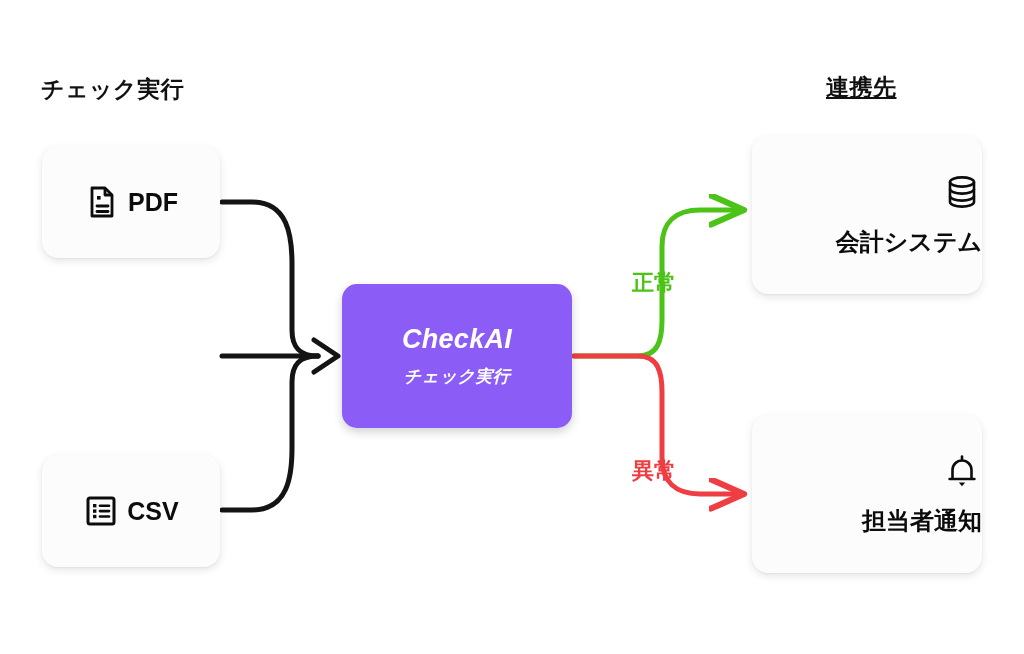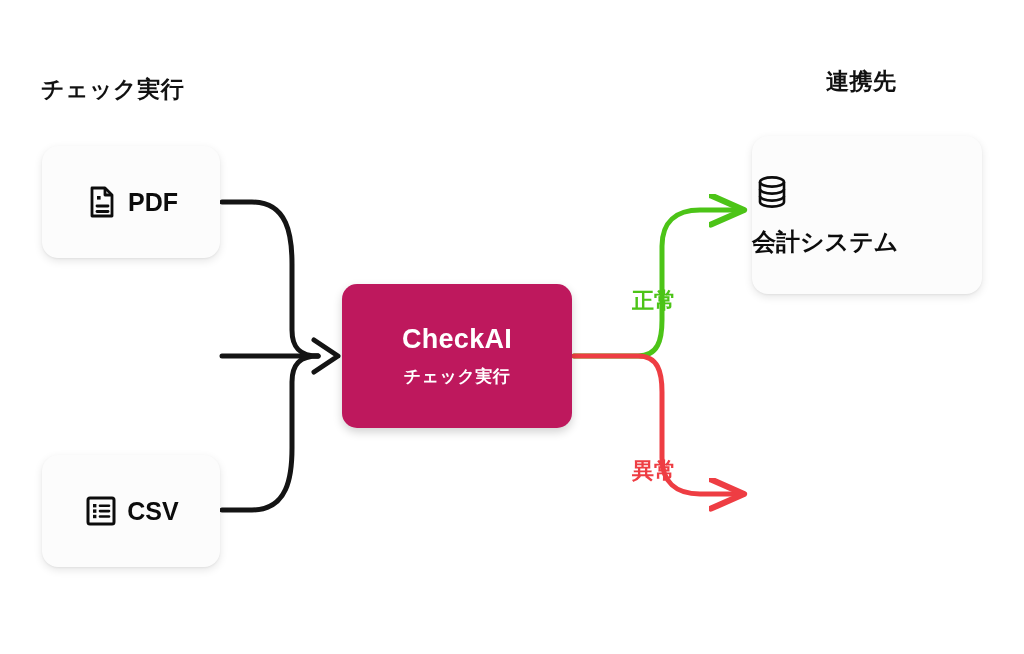--- a/index.html
+++ b/index.html
@@ -21,21 +21,21 @@
   
   .col-heading {
     position: absolute;
     font-size: 23px;
     font-weight: bold;
     color: #111111;
     letter-spacing: 0.5px;
     white-space: nowrap;
   }
   #heading-left  { left: 41px;  top: 74px; }
-  #heading-right { left: 826px; top: 66px; }
+  #heading-right { left: 826px; top: 72px; text-decoration: underline; }
 
   
   .card {
     position: absolute;
     background: #FCFCFC;
     border-radius: 16px;
     box-shadow: 0 3px 9px rgba(0,0,0,0.10), 0 1px 2px rgba(0,0,0,0.05);
     box-sizing: border-box;
   }
 
@@ -61,49 +61,50 @@
   #card-image { top: 300px; }
   #card-csv   { top: 455px; }
 
   
   .card-dst {
     width: 230px;
     height: 158px;
     left: 752px;
     display: flex;
     flex-direction: column;
-    align-items: flex-start;
+    align-items: flex-end;
     justify-content: center;
     gap: 14px;
   }
   .card-dst .icon  { width: 40px; height: 40px; }
   .card-dst .label {
     font-size: 24px;
     font-weight: bold;
     color: #0c0c0c;
     white-space: nowrap;
   }
   #card-accounting { top: 136px; }
   #card-notify     { top: 415px; }
 
   
   #node-check {
     position: absolute;
     left: 342px;
     top: 284px;
     width: 230px;
     height: 144px;
-    background: #be185d;
+    background: #8b5cf6;
     border-radius: 15px;
     display: flex;
     flex-direction: column;
     align-items: center;
     justify-content: center;
     gap: 10px;
     box-shadow: 0 4px 10px rgba(0,0,0,0.18);
+    font-style: italic;
   }
   #node-check .line1 {
     font-size: 27px;
     font-weight: bold;
     color: #ffffff;
     letter-spacing: 0.3px;
   }
   #node-check .line2 {
     font-size: 17px;
     font-weight: bold;
@@ -193,30 +194,41 @@
       </svg>
     </span>
     <span class="label">CSV</span>
   </div>
 
   <div id="node-check">
     <span class="line1">CheckAI</span>
     <span class="line2">チェック実行</span>
   </div>
 
-  <div id="label-normal" class="edge-label" style="color:#4CC417;margin-top:18px;">正常</div>
+  <div id="label-normal" class="edge-label" style="color:#4CC417;">正常</div>
 
   <div id="label-abnormal" class="edge-label" style="color:#EE3D43;">異常</div>
 
   <div id="card-accounting" class="card card-dst">
     <span class="icon">
       <svg viewBox="0 0 40 40" width="40" height="40">
         <ellipse cx="20" cy="10" rx="12" ry="4.6" fill="none" stroke="#0c0c0c" stroke-width="2.6"></ellipse>
         <path d="M8 10 v20 c0,2.6 5.4,4.6 12,4.6 s12,-2 12,-4.6 v-20" fill="none" stroke="#0c0c0c" stroke-width="2.6"></path>
         <path d="M8 17 c0,2.6 5.4,4.6 12,4.6 s12,-2 12,-4.6" fill="none" stroke="#0c0c0c" stroke-width="2.6"></path>
         <path d="M8 24 c0,2.6 5.4,4.6 12,4.6 s12,-2 12,-4.6" fill="none" stroke="#0c0c0c" stroke-width="2.6"></path>
       </svg>
     </span>
     <span class="label">会計システム</span>
   </div>
 
+  <div id="card-notify" class="card card-dst">
+    <span class="icon">
+      <svg viewBox="0 0 40 40" width="40" height="40">
+        <path d="M20 5.5 v2.6" stroke="#0c0c0c" stroke-width="2.6" stroke-linecap="round" fill="none"></path>
+        <path d="M10.5 28 v-9 a9.5 9.5 0 0 1 19 0 v9" fill="none" stroke="#0c0c0c" stroke-width="2.6" stroke-linejoin="round"></path>
+        <line x1="7.6" y1="28" x2="32.4" y2="28" stroke="#0c0c0c" stroke-width="2.6" stroke-linecap="round"></line>
+        <path d="M16.8 31.6 h6.4 L20 35.2 Z" fill="#0c0c0c"></path>
+      </svg>
+    </span>
+    <span class="label">担当者通知</span>
+  </div>
 
 </div>
 
 </body></html>

